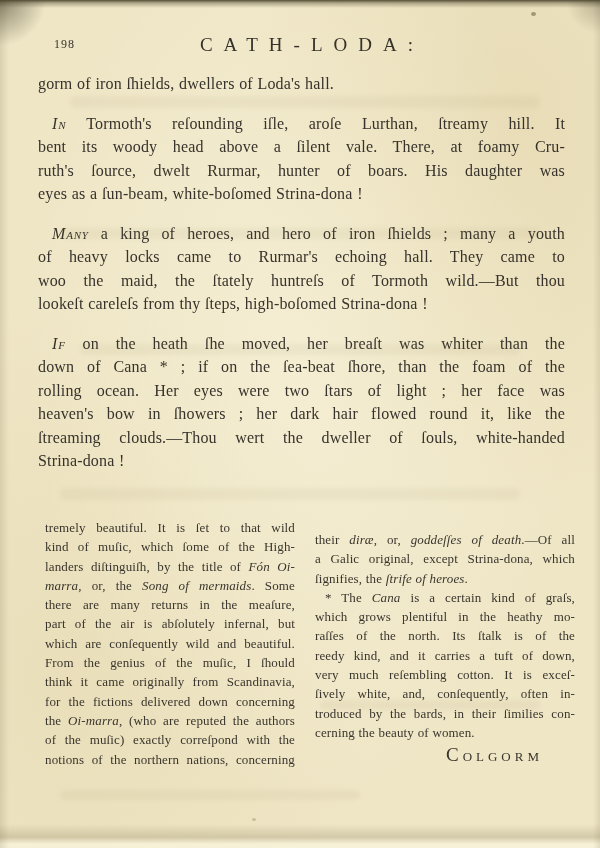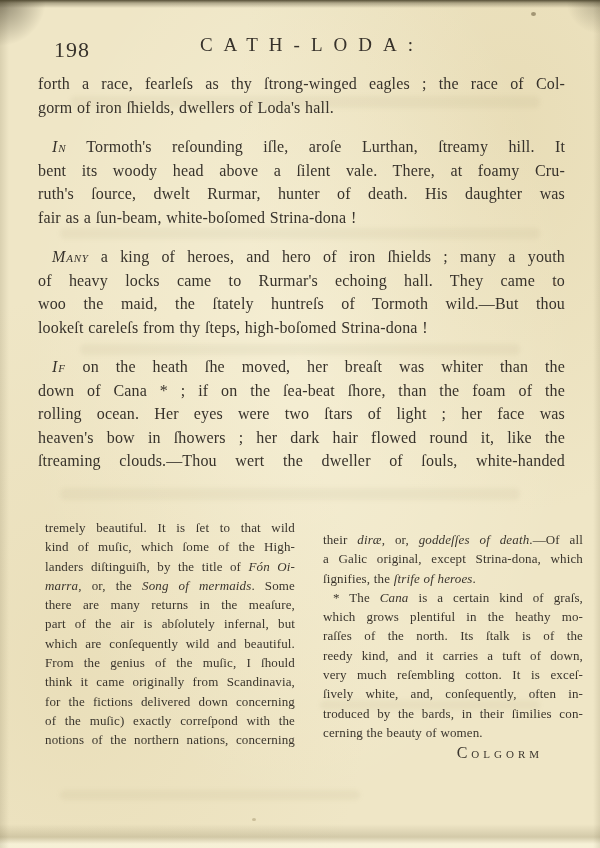--- a/index.html
+++ b/index.html
@@ -19,49 +19,49 @@
       radial-gradient(circle at 100% 0%, rgba(58,52,34,0.30), rgba(58,52,34,0) 34px),
       linear-gradient(90deg, rgba(105,95,62,0.16) 0px, rgba(105,95,62,0) 9px),
       linear-gradient(270deg, rgba(105,95,62,0.14) 0px, rgba(105,95,62,0) 7px),
       linear-gradient(0deg, rgba(248,243,218,0.85) 0px, rgba(248,243,218,0.85) 4px, rgba(112,102,66,0.22) 11px, rgba(112,102,66,0) 24px),
       radial-gradient(ellipse at 50% 42%, rgba(255,252,235,0.35), rgba(255,252,235,0) 65%),
       radial-gradient(ellipse at 85% 15%, rgba(214,196,142,0.28), rgba(214,196,142,0) 38%),
       radial-gradient(ellipse at 12% 80%, rgba(214,196,142,0.22), rgba(214,196,142,0) 40%);
   }
   
   .header{position:absolute;top:34px;left:38px;width:527px;height:26px;}
-  .pagenum{position:absolute;left:16px;top:3px;font-size:22px;letter-spacing:1px;text-align:center;}
+  .pagenum{position:absolute;left:16px;top:3px;font-size:12px;letter-spacing:1px;text-align:center;}
   .runtitle{
     position:absolute;left:10px;right:0;top:0;text-align:center;
     font-size:19px;letter-spacing:0.58em;text-indent:0.58em;
   }
   
   .bodytext{position:absolute;top:72px;left:38px;width:527px;}
   .para{margin:0 0 16px 0;}
   .tline{
     font-size:16px;line-height:23.5px;
     text-align:justify;text-align-last:justify;
     letter-spacing:0.01em;word-spacing:0.5px;
     white-space:normal;
   }
   .tline.end{text-align-last:left;}
   .tline.ind{text-indent:14px;}
   .sc{font-variant:small-caps;letter-spacing:0.8px;font-style:italic;}
   em{font-style:italic;}
   
-  .footnotes{position:absolute;top:518px;left:45px;width:522px;display:flex;gap:28px;}
+  .footnotes{position:absolute;top:518px;left:45px;width:522px;display:flex;gap:20px;}
   .fncol{flex:0 0 auto;}
   .fncol.left{width:250px;}
   .fncol.right{width:260px;margin-top:12px;}
   .footnotes .tline{font-size:13px;line-height:19.3px;word-spacing:0.3px;color:#3a352d;}
   .footnotes .tline.ind{text-indent:10px;}
   
   .catchword{
     position:absolute;top:744px;right:57px;
-    font-variant:small-caps;font-size:16px;letter-spacing:4px;color:#3a352d;
+    font-variant:small-caps;font-size:19px;letter-spacing:4px;color:#3a352d;
   }
   
   .ghost{position:absolute;background:rgba(138,124,78,0.07);filter:blur(2px);border-radius:6px;pointer-events:none;}
   .g1{left:70px;top:96px;width:470px;height:12px;}
   .g2{left:60px;top:228px;width:480px;height:11px;}
   .g3{left:80px;top:344px;width:440px;height:11px;}
   .g4{left:60px;top:488px;width:460px;height:12px;}
   .g5{left:320px;top:700px;width:220px;height:10px;}
   .g6{left:60px;top:790px;width:300px;height:10px;}
   .speck{position:absolute;background:rgba(90,75,45,0.5);border-radius:50%;pointer-events:none;}
@@ -74,56 +74,57 @@
 
 <div class="page">
 
   <div class="header">
     <span class="pagenum">198</span>
     <span class="runtitle">CATH-LODA:</span>
   </div>
 
   <div class="bodytext">
     <div class="para">
-        <div class="tline"><span>forth a race, fearleſs as thy ſtrong-winged eagles ; the race of Col-</span></div>
         <div class="tline end"><span>gorm of iron ſhields, dwellers of Loda's hall.</span></div>
       </div>
     <div class="para">
         <div class="tline ind"><span class="sc">In</span><span> Tormoth's reſounding iſle, aroſe Lurthan, ſtreamy hill. It</span></div>
         <div class="tline"><span>bent its woody head above a ſilent vale. There, at foamy Cru-</span></div>
-        <div class="tline"><span>ruth's ſource, dwelt Rurmar, hunter of death. His daughter was</span></div>
-        <div class="tline end"><span>fair as a ſun-beam, white-boſomed Strina-dona !</span></div>
+        <div class="tline"><span>ruth's ſource, dwelt Rurmar, hunter of boars. His daughter was</span></div>
+        <div class="tline end"><span>eyes as a ſun-beam, white-boſomed Strina-dona !</span></div>
       </div>
     <div class="para">
         <div class="tline ind"><span class="sc">Many</span><span> a king of heroes, and hero of iron ſhields ; many a youth</span></div>
         <div class="tline"><span>of heavy locks came to Rurmar's echoing hall. They came to</span></div>
         <div class="tline"><span>woo the maid, the ſtately huntreſs of Tormoth wild.—But thou</span></div>
         <div class="tline end"><span>lookeſt careleſs from thy ſteps, high-boſomed Strina-dona !</span></div>
       </div>
     <div class="para">
         <div class="tline ind"><span class="sc">If</span><span> on the heath ſhe moved, her breaſt was whiter than the</span></div>
         <div class="tline"><span>down of Cana * ; if on the ſea-beat ſhore, than the foam of the</span></div>
         <div class="tline"><span>rolling ocean. Her eyes were two ſtars of light ; her face was</span></div>
         <div class="tline"><span>heaven's bow in ſhowers ; her dark hair flowed round it, like the</span></div>
         <div class="tline"><span>ſtreaming clouds.—Thou wert the dweller of ſouls, white-handed</span></div>
+        <div class="tline end"><span>Strina-dona !</span></div>
       </div>
   </div>
 
   <div class="footnotes">
     <div class="fncol left">
         <div class="tline"><span>tremely beautiful. It is ſet to that wild</span></div>
         <div class="tline"><span>kind of muſic, which ſome of the High-</span></div>
         <div class="tline"><span>landers diſtinguiſh, by the title of </span><em>Fón Oi-</em></div>
         <div class="tline"><em>marra</em><span>, or, the </span><em>Song of mermaids</em><span>. Some</span></div>
         <div class="tline"><span>there are many returns in the meaſure,</span></div>
         <div class="tline"><span>part of the air is abſolutely infernal, but</span></div>
         <div class="tline"><span>which are conſequently wild and beautiful.</span></div>
         <div class="tline"><span>From the genius of the muſic, I ſhould</span></div>
         <div class="tline"><span>think it came originally from Scandinavia,</span></div>
         <div class="tline"><span>for the fictions delivered down concerning</span></div>
+        <div class="tline"><span>the </span><em>Oi-marra</em><span>, (who are reputed the authors</span></div>
         <div class="tline"><span>of the muſic) exactly correſpond with the</span></div>
         <div class="tline"><span>notions of the northern nations, concerning</span></div>
       </div>
     <div class="fncol right">
         <div class="tline"><span>their </span><em>diræ</em><span>, or, </span><em>goddeſſes of death</em><span>.—Of all</span></div>
         <div class="tline"><span>a Galic original, except Strina-dona, which</span></div>
         <div class="tline end"><span>ſignifies, the </span><em>ſtrife of heroes</em><span>.</span></div>
         <div class="tline ind"><span>* The </span><em>Cana</em><span> is a certain kind of graſs,</span></div>
         <div class="tline"><span>which grows plentiful in the heathy mo-</span></div>
         <div class="tline"><span>raſſes of the north. Its ſtalk is of the</span></div>

